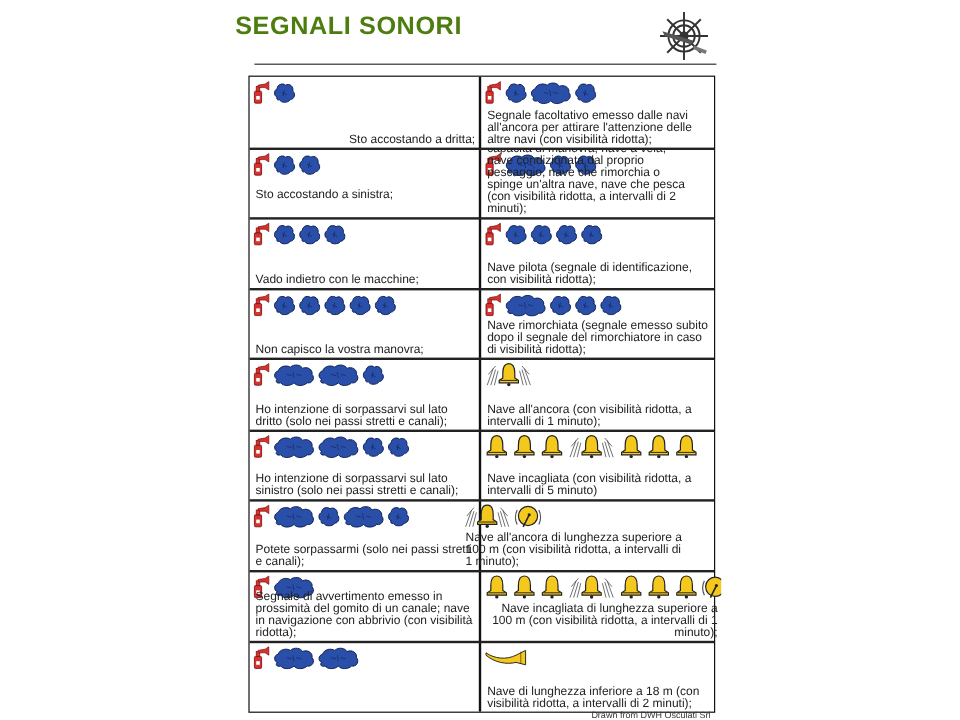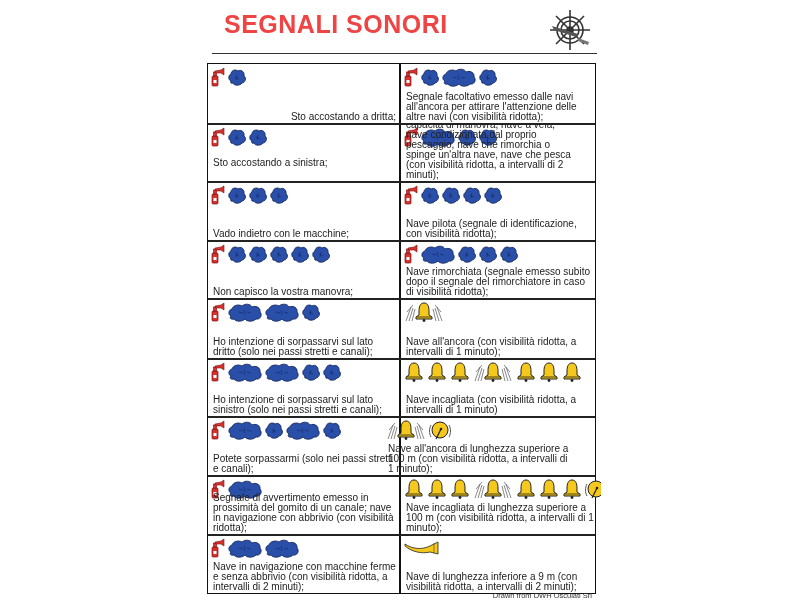--- a/index.html
+++ b/index.html
@@ -1,19 +1,19 @@
 <!DOCTYPE html>
 <html><head>
 <meta charset="utf-8">
 <style>
   html, body { margin: 0; padding: 0; background: #ffffff; }
   body { width: 800px; height: 600px; position: relative; overflow: hidden;
          font-family: "Liberation Sans", sans-serif; color: #1a1a1a; }
-  .title { position: absolute; left: 224px; top: 10px; font-size: 25px; font-weight: bold;
-           letter-spacing: 0.5px; color: #ef4444; }
+  .title { position: absolute; left: 196px; top: 10px; font-size: 21px; font-weight: bold;
+           letter-spacing: 0.5px; color: #4d7c0f; }
   .logo { position: absolute; left: 548px; top: 8px; width: 44px; height: 44px; }
   .rule { position: absolute; left: 212px; top: 53px; width: 385px; height: 1px; background: #333; }
   .table { position: absolute; left: 207px; top: 63px; width: 389px; height: 531px;
            border: 1.5px solid #111; box-sizing: border-box; }
   .col-div { position: absolute; left: 191px; top: 0; width: 1.5px; height: 100%; background: #111; }
   .cell { position: absolute; box-sizing: border-box; overflow: hidden; }
   .cell .icons { position: absolute; left: 3px; top: 3px; display: flex; align-items: center; gap: 3px; height: 20px; }
   .cell .desc { position: absolute; left: 5px; right: 3px; bottom: 2px; font-size: 10px; line-height: 10px; color: #222; }
   .row-line { position: absolute; left: 0; width: 100%; height: 1.5px; background: #222; }
   .credit { position: absolute; right: 208px; top: 591px; font-size: 7.5px; color: #333; }
@@ -246,21 +246,20 @@
           <svg class="horn">
             <use href="#sym-horn"></use>
           </svg>
           <svg class="cloud-l">
             <use href="#sym-cloud-l"></use>
           </svg>
           <svg class="cloud-l">
             <use href="#sym-cloud-l"></use>
           </svg>
         </div>
-        <div class="desc">Nave in navigazione con macchine ferme e senza abbrivio (con visibilità ridotta, a intervalli di 2 minuti);</div>
       </div>
       <div class="row-line" style="top: 470px;"></div>
       <div class="cell" style="left: 193px; width: 193px; top: 0px; height: 60px;">
         <div class="icons">
           <svg class="horn">
             <use href="#sym-horn"></use>
           </svg>
           <svg class="cloud-s">
             <use href="#sym-cloud-s"></use>
           </svg>
@@ -355,34 +354,34 @@
           <svg class="bell">
             <use href="#sym-bell"></use>
           </svg>
           <svg class="bell">
             <use href="#sym-bell"></use>
           </svg>
           <svg class="bell">
             <use href="#sym-bell"></use>
           </svg>
         </div>
-        <div class="desc">Nave incagliata (con visibilità ridotta, a intervalli di 1 minuto)</div>
+        <div class="desc">Nave incagliata (con visibilità ridotta, a intervalli di 5 minuto)</div>
       </div>
       <div class="cell" style="left: 175px; width: 193px; top: 353px; height: 59px; padding-left: 24px;">
         <div class="icons">
           <svg class="bellw">
             <use href="#sym-bellw"></use>
           </svg>
           <svg class="gong">
             <use href="#sym-gong"></use>
           </svg>
         </div>
         <div class="desc">Nave all'ancora di lunghezza superiore a 100 m (con visibilità ridotta, a intervalli  di 1 minuto);</div>
       </div>
-      <div class="cell" style="left: 193px; width: 200px; top: 412px; height: 59px;">
+      <div class="cell" style="left: 193px; width: 200px; top: 412px; height: 59px; text-align: right;">
         <div class="icons">
           <svg class="bell">
             <use href="#sym-bell"></use>
           </svg>
           <svg class="bell">
             <use href="#sym-bell"></use>
           </svg>
           <svg class="bell">
             <use href="#sym-bell"></use>
           </svg>
@@ -403,18 +402,18 @@
           </svg>
         </div>
         <div class="desc">Nave incagliata di lunghezza superiore a 100 m (con visibilità ridotta, a intervalli di 1 minuto);</div>
       </div>
       <div class="cell" style="left: 193px; width: 193px; top: 471px; height: 59px;">
         <div class="icons">
           <svg class="ahorn">
             <use href="#sym-ahorn"></use>
           </svg>
         </div>
-        <div class="desc">Nave di lunghezza inferiore a 9 m (con visibilità ridotta, a intervalli di 2 minuti);</div>
+        <div class="desc">Nave di lunghezza inferiore a 18 m (con visibilità ridotta, a intervalli di 2 minuti);</div>
       </div>
     </div>
 </div>
 
 <div class="credit">Drawn from DWH Osculati Srl</div>
 
 </body></html>

